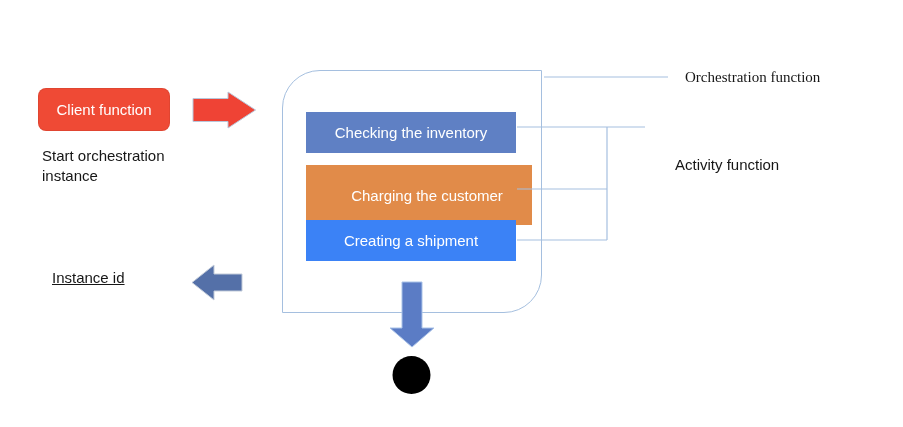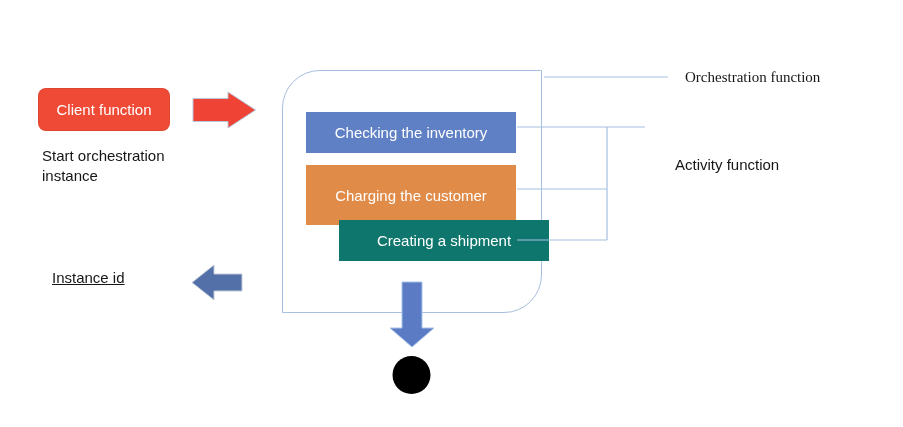--- a/index.html
+++ b/index.html
@@ -55,21 +55,21 @@
 
   
   .activity-box {
     left: 306px;
     width: 210px;
     display: flex; align-items: center; justify-content: center;
     color: #ffffff;
     font-size: 15px;
   }
   .activity-1 { top: 112px; height: 41px; }
-  .activity-2 { top: 165px; height: 60px; }
+  .activity-2 { top: 165px; height: 60px; padding-left: 16px; }
   .activity-3 { top: 220px; height: 41px; }
 
   
   .overlay {
     left: 0; top: 0;
     pointer-events: none;
   }
   .connector { fill: none; stroke-width: 1.2; }
   .outline-red   { stroke: #b9c6da; stroke-width: 1; }
   .outline-blue  { stroke: #a9c2e8; stroke-width: 1; }
@@ -88,21 +88,21 @@
   <div class="abs client-box" style="background-color: rgb(239, 74, 53);">
     <span>Client function</span>
   </div>
 
   <div class="abs activity-box activity-1" style="background-color: rgb(95, 128, 196);">
     <span>Checking the inventory</span>
   </div>
   <div class="abs activity-box activity-2" style="background-color: rgb(225, 139, 73);">
     <span>Charging the customer</span>
   </div>
-  <div class="abs activity-box activity-3" style="background-color: #0f766e; margin-left: 33px;">
+  <div class="abs activity-box activity-3" style="background-color: #3b82f6;">
     <span>Creating a shipment</span>
   </div>
 
   <div class="abs caption orch-label">Orchestration function</div>
   <div class="abs caption act-label">Activity function</div>
 
   <div class="abs caption instance-label">Instance id</div>
   <div class="abs caption done-label">Done</div>
 
   <svg class="abs overlay" width="903" height="427" viewBox="0 0 903 427" xmlns="http://www.w3.org/2000/svg">

